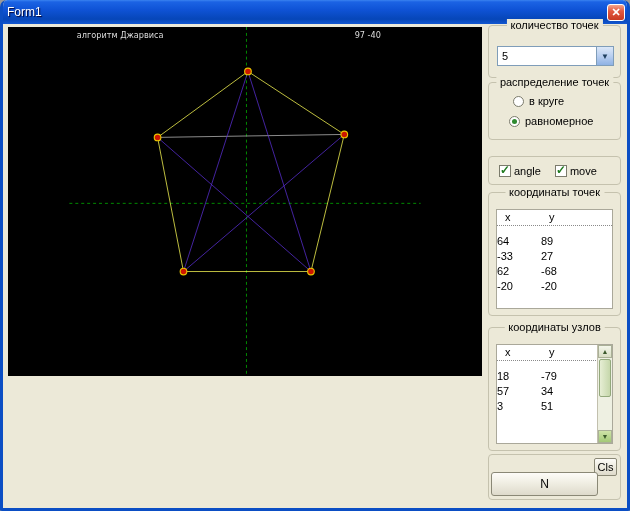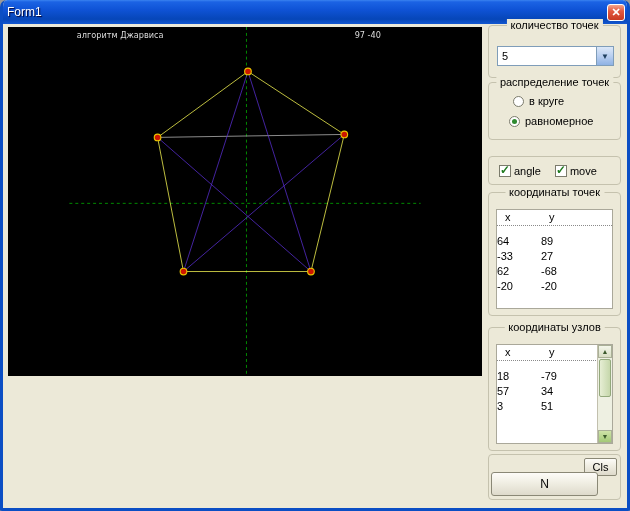--- a/index.html
+++ b/index.html
@@ -125,21 +125,21 @@
 
   
   .btn-n {
     position:absolute; left:2px; top:17px; width:107px; height:24px;
     background:linear-gradient(180deg,#fdfcf8 0%, #f0eee3 45%, #dedacb 100%);
     border:1px solid #8a8876; border-radius:3px;
     font-size:12px; color:#000;
     display:flex; align-items:center; justify-content:center; cursor:pointer;
   }
   .btn-cls {
-    position:absolute; right:3px; top:3px; width:33px; height:18px;
+    position:absolute; right:3px; top:3px; width:23px; height:18px;
     background:linear-gradient(180deg,#fdfcf8 0%, #efede1 45%, #dedacb 100%);
     border:1px solid #8a8876; border-radius:2px;
     font-size:11px; color:#000;
     display:flex; align-items:center; justify-content:center; cursor:pointer;
   }
 </style>
 </head>
 <body>
 
 <div class="window">

